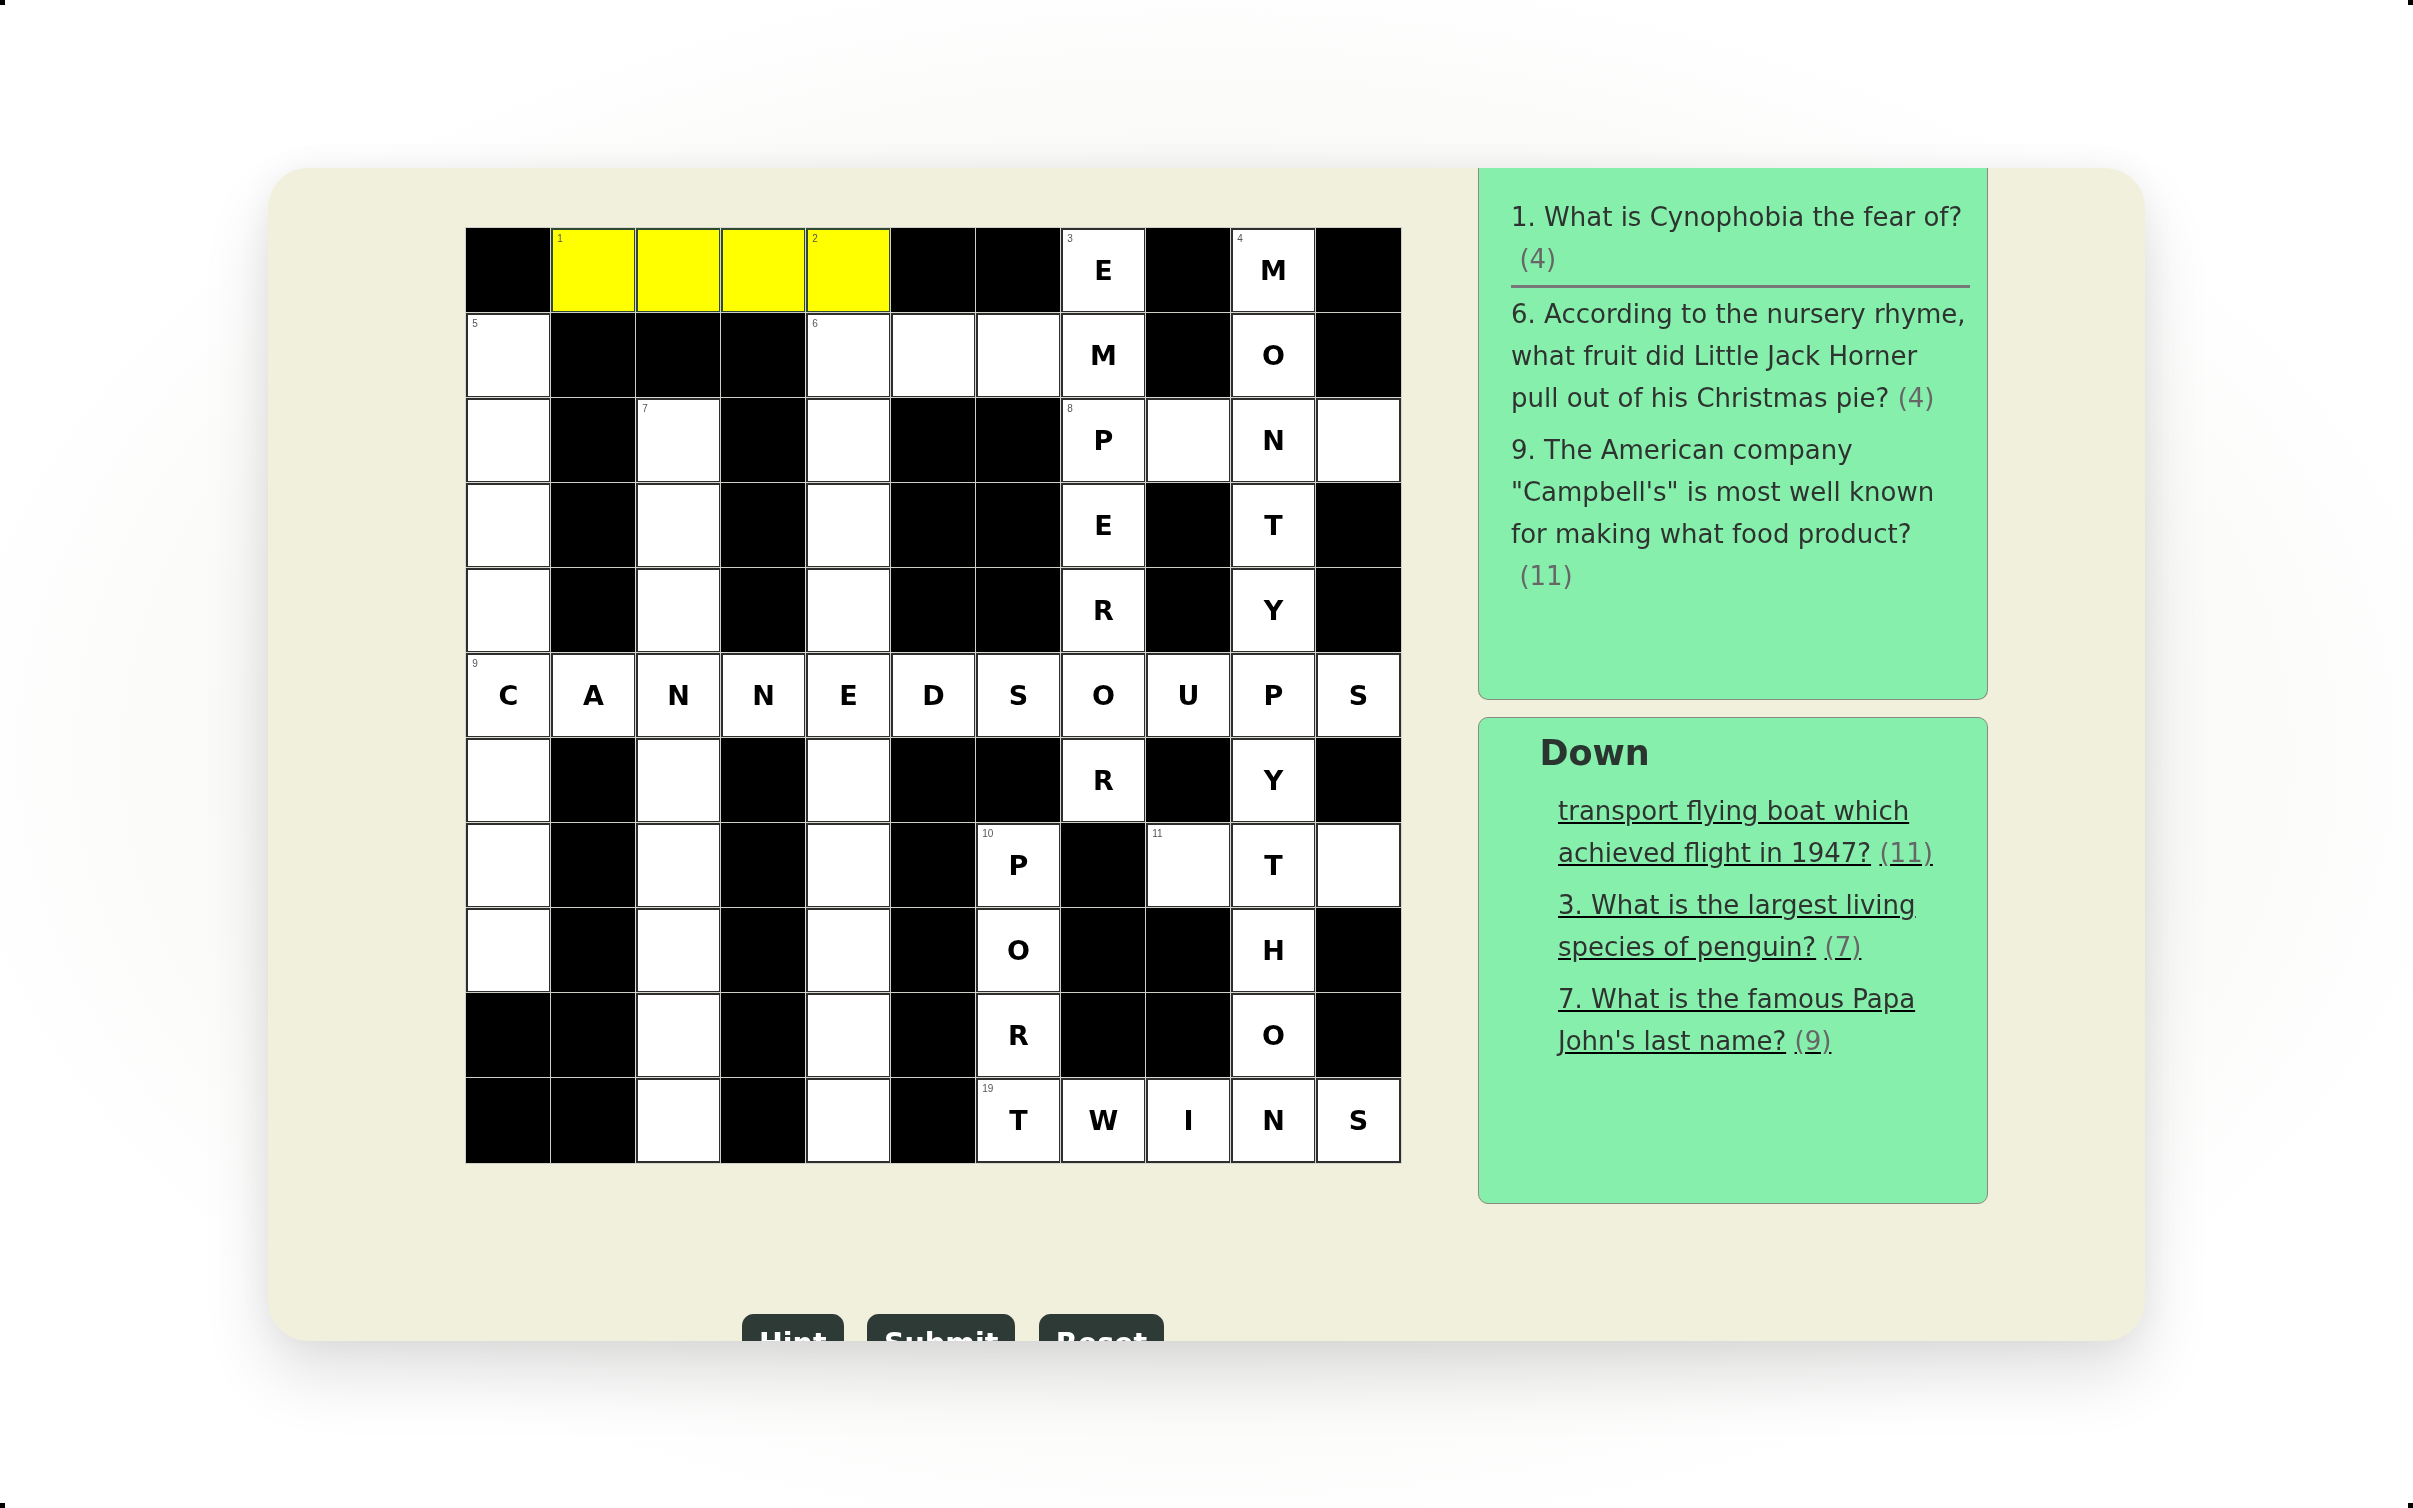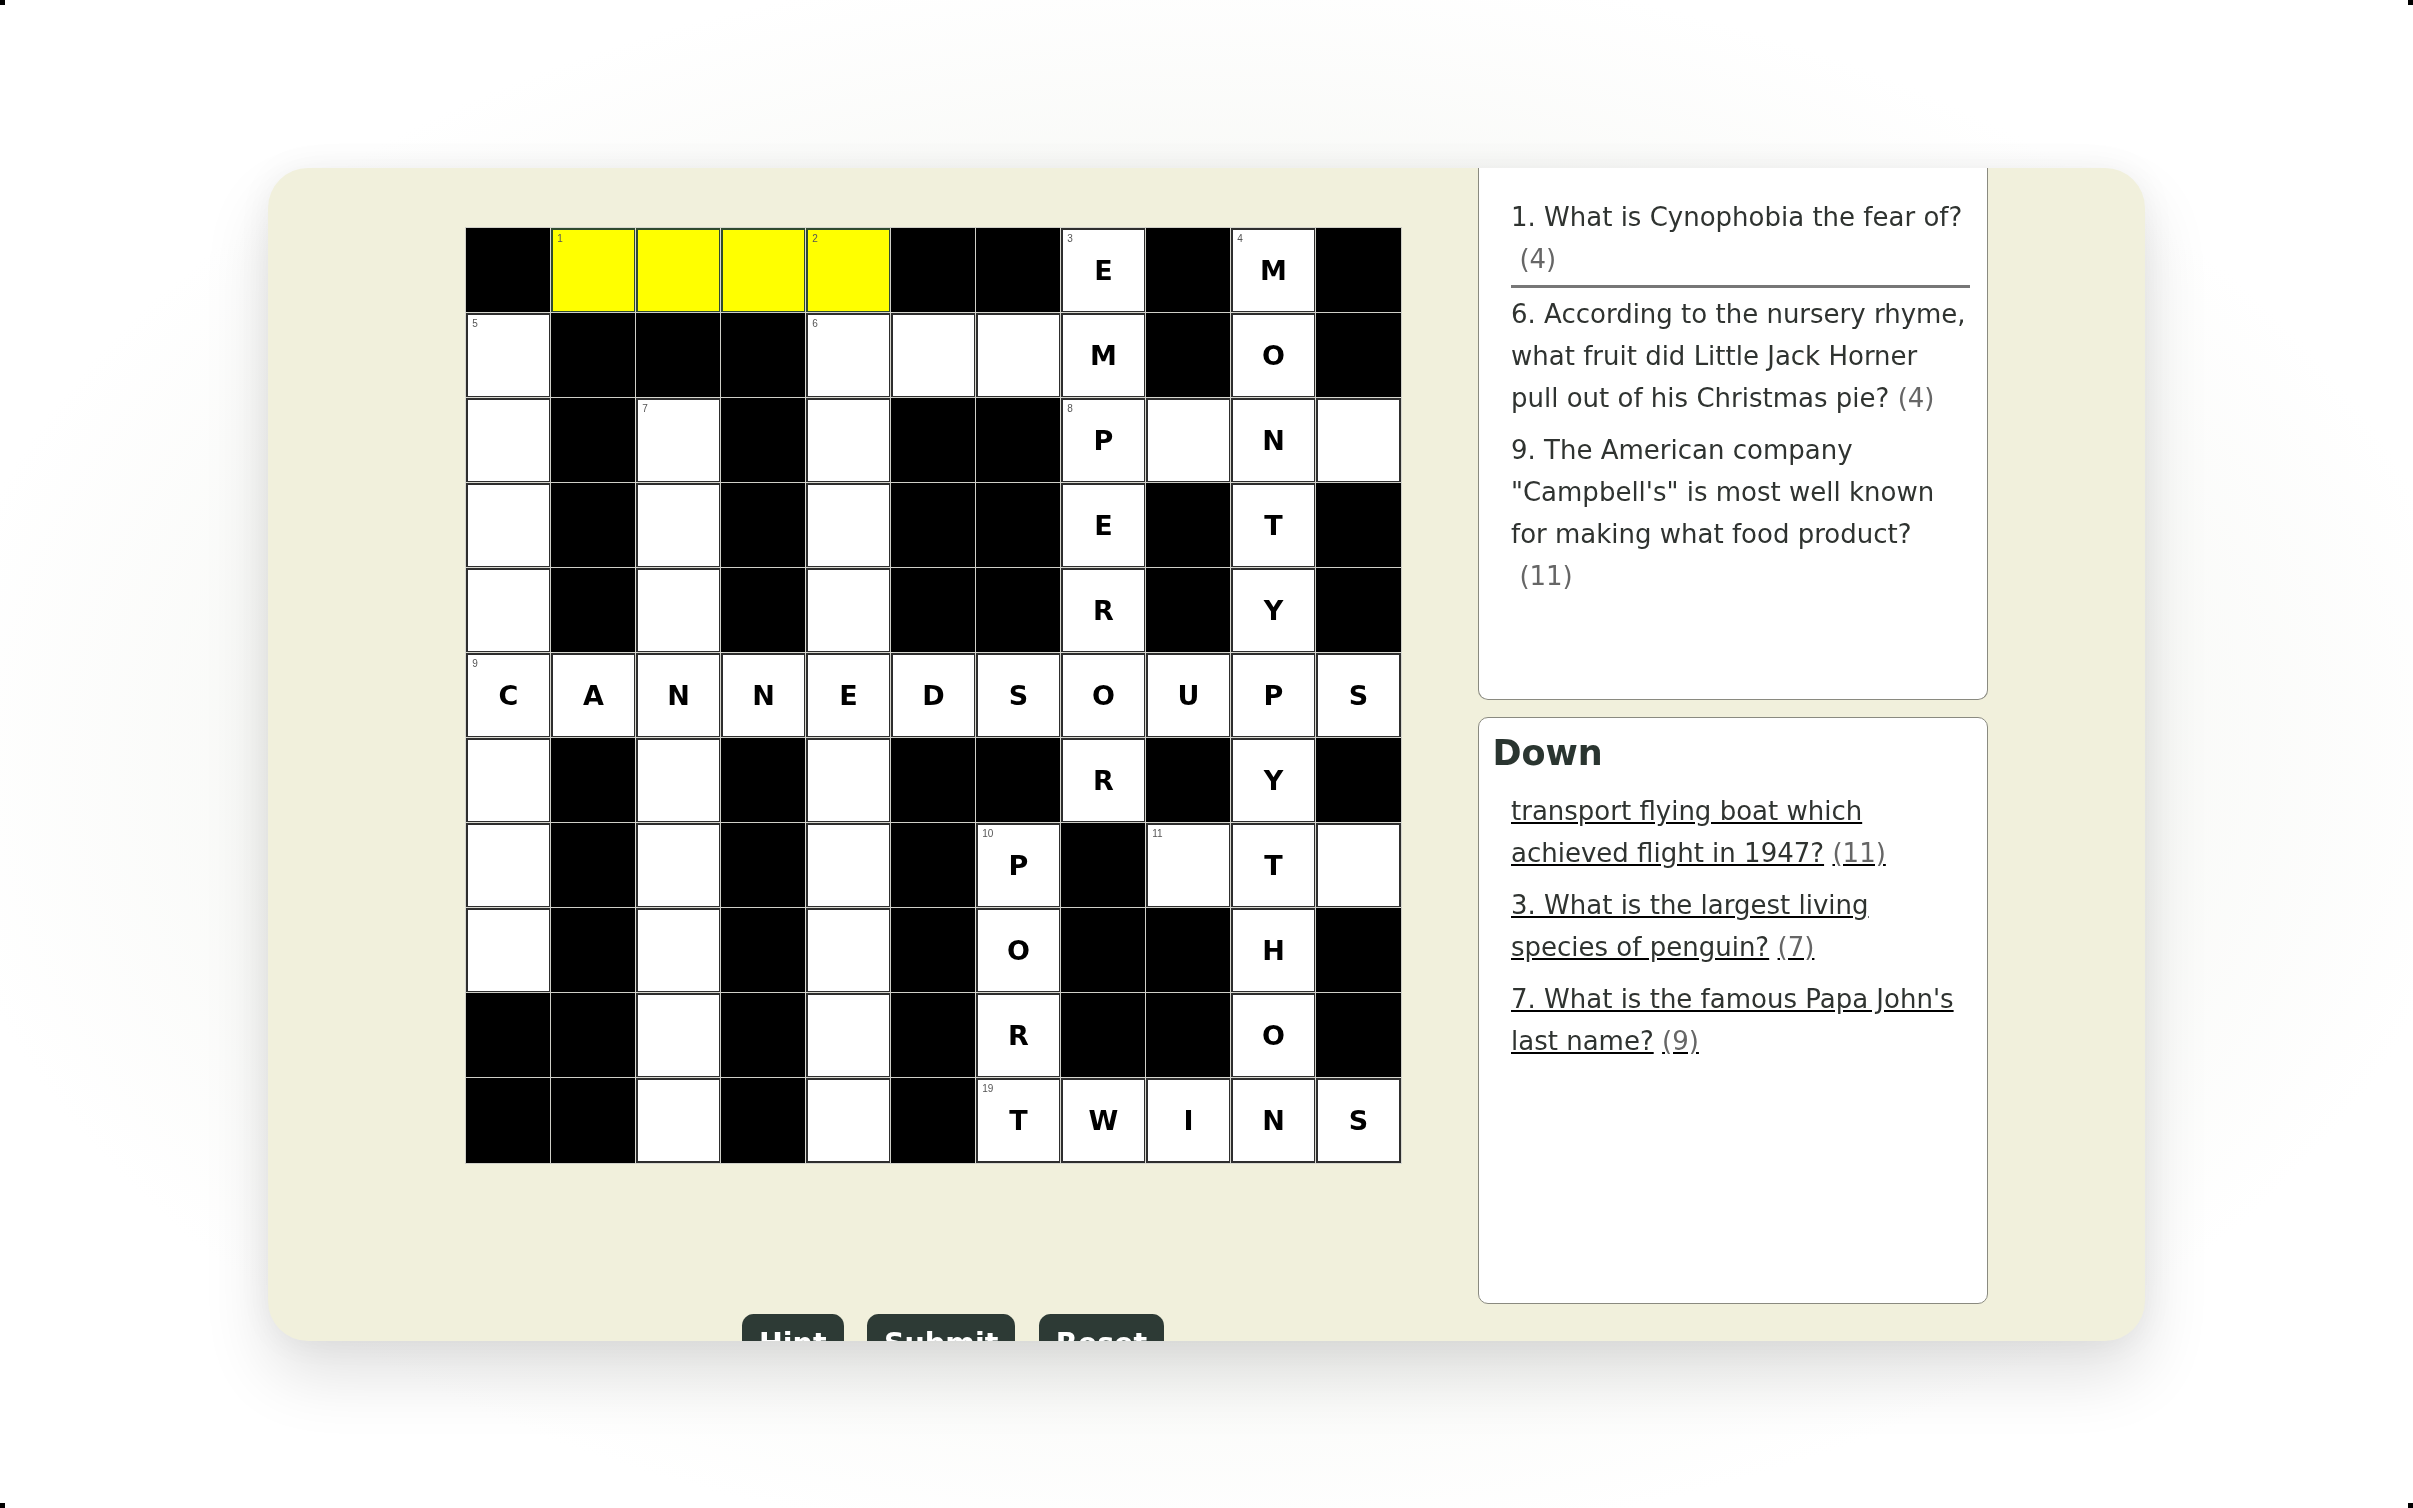--- a/index.html
+++ b/index.html
@@ -32,25 +32,25 @@
   .cell.black { background:#000; border-color:#000; outline-color:#cfcfc8; }
   .cell.hl { background:#ffff00; border-color:#2f4a2f; }
   .cell .num {
     position:absolute; left:4.2px; top:2.5px; font-size:10px; color:#555;
     font-family:"Liberation Sans", sans-serif;
   }
   .cell .letter {
     font-family:"DejaVu Sans", sans-serif; font-weight:bold; font-size:27px; color:#000;
   }
   .panel {
-    position:absolute; left:1210px; width:510px; background:#ffffff;
+    position:absolute; left:1210px; width:510px; background:#86efac;
     border:1.7px solid #8a8a80; border-radius:10px; box-sizing:border-box; overflow:hidden;
   }
   .panel.across { top:-17px; height:549px; border-top:none; border-top-left-radius:0; border-top-right-radius:0; }
-  .panel.down { top:549px; height:587px; }
+  .panel.down { top:549px; height:487px;padding-left:47px; }
   .panel-title {
     font-family:"DejaVu Sans", sans-serif; font-weight:bold; font-size:35px; color:#2a3530;
     margin:15px 0 0 13.4px;
   }
   .clues { padding:0 17px 0 32px; }
   .clue {
     font-family:"DejaVu Sans", sans-serif; font-size:26px; line-height:42px; color:#2f3330;
     padding:5px 0;
   }
   .clue .len { color:#666; margin-left:8.4px; }

